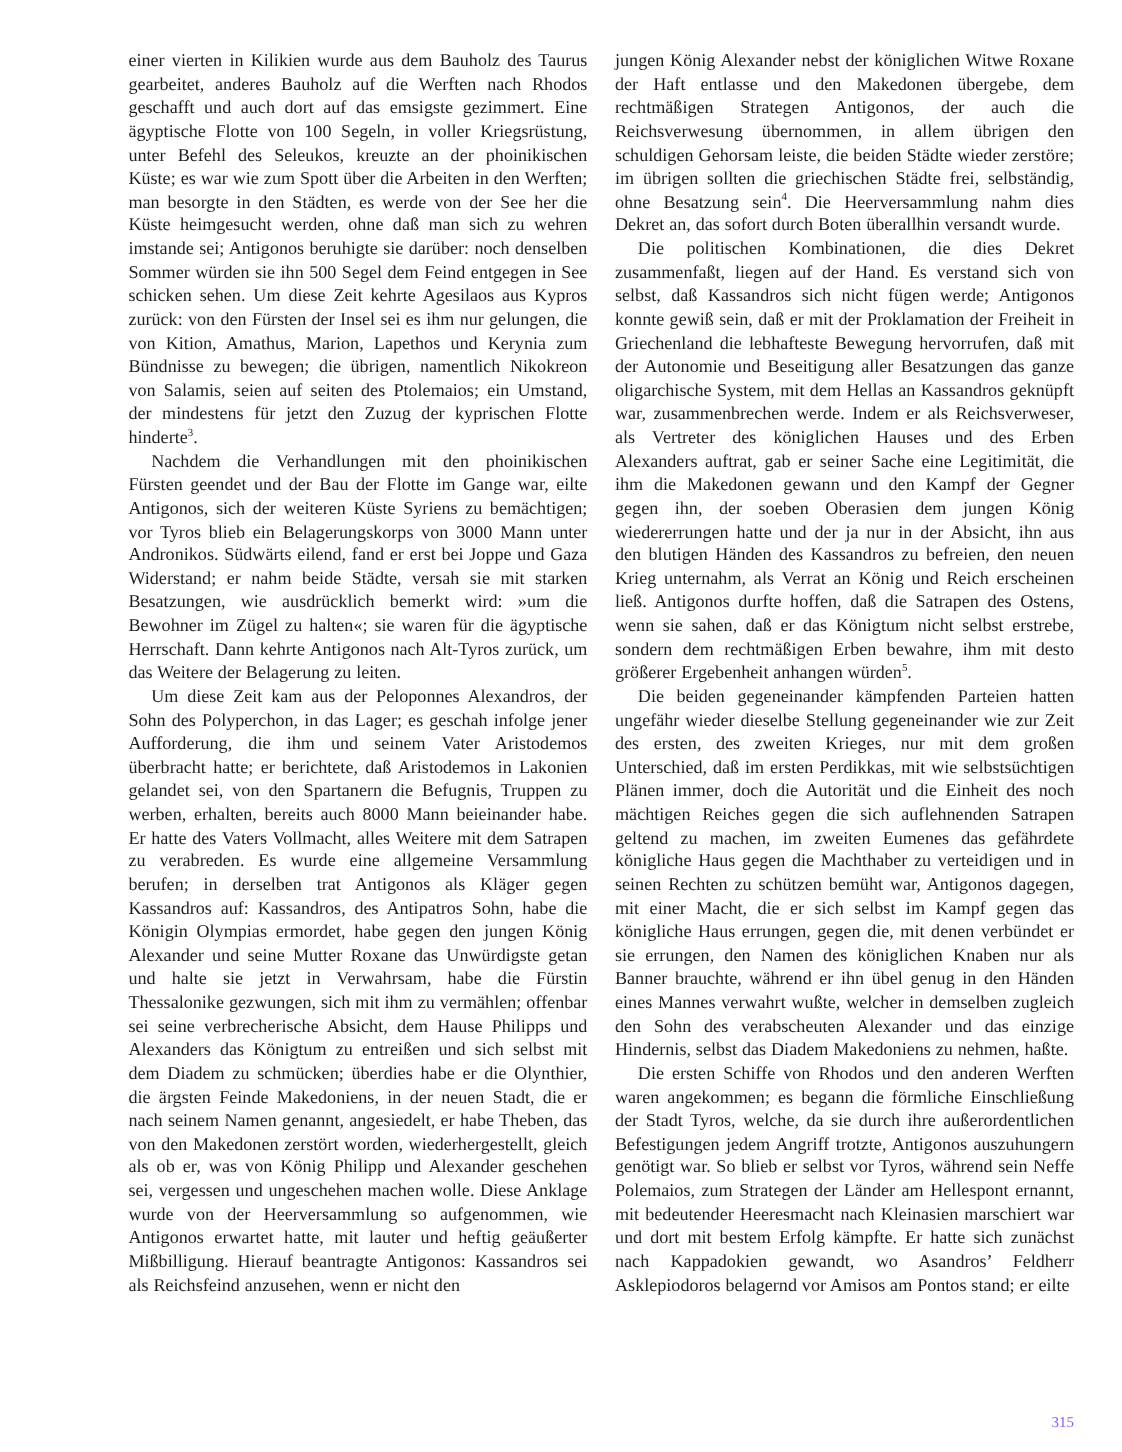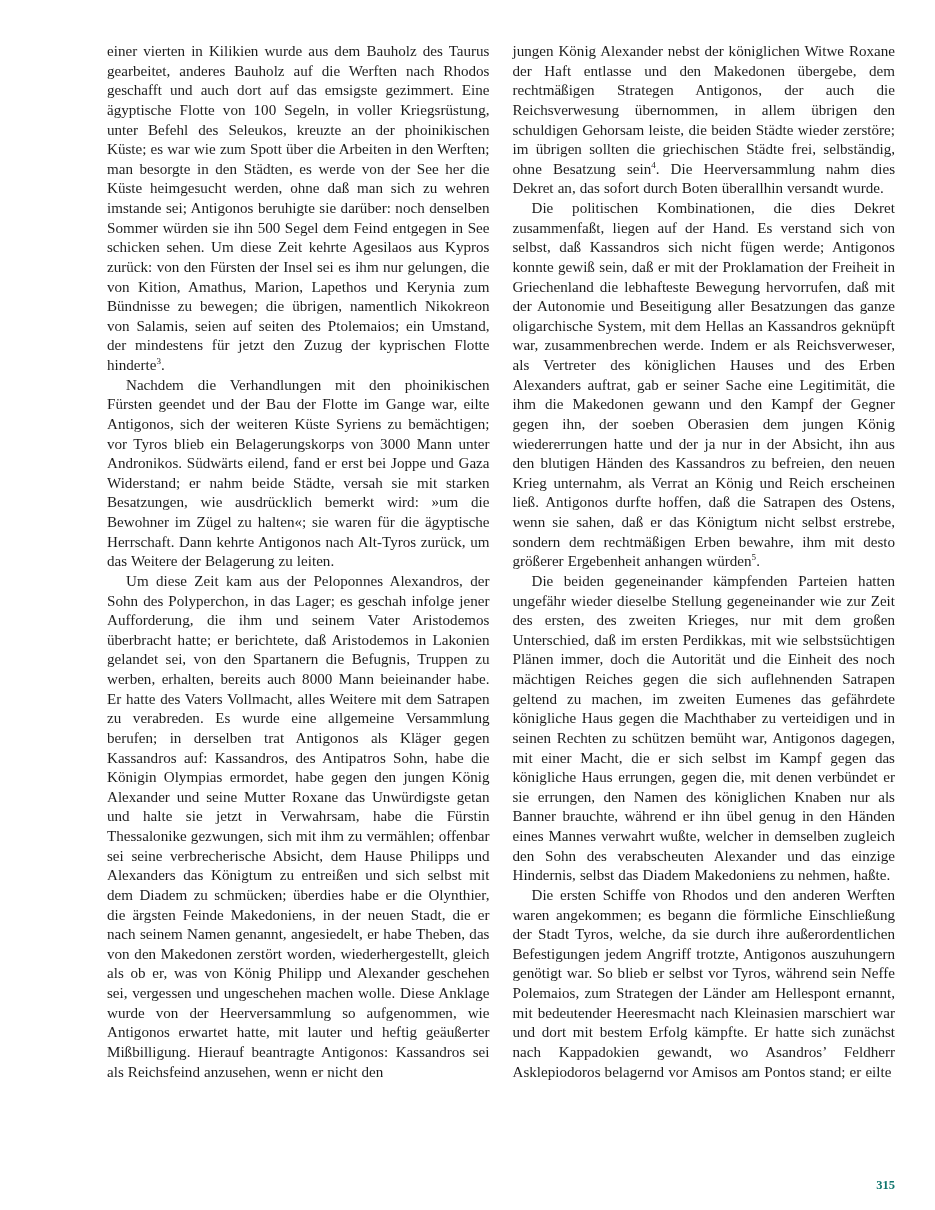--- a/index.html
+++ b/index.html
@@ -44,22 +44,21 @@
     font-size: 0.6em;
     line-height: 0;
     vertical-align: super;
   }
   .page-number {
     position: absolute;
     top: 1178px;
     right: 40px;
     font-size: 12.5px;
     line-height: 14px;
-    color: #0f766e;
-    font-weight: bold;
+    color: #8b5cf6;
   }
 </style>
 </head>
 <body>
 
 <div class="sheet">
   <div class="text-block">
     <div class="column" lang="de">
         <p>einer vierten in Kilikien wurde aus dem Bauholz des Taurus gearbeitet, anderes Bauholz auf die Werften nach Rhodos geschafft und auch dort auf das emsigste gezimmert. Eine ägyptische Flotte von 100 Segeln, in voller Kriegsrüstung, unter Befehl des Seleukos, kreuzte an der phoinikischen Küste; es war wie zum Spott über die Arbeiten in den Werften; man besorgte in den Städten, es werde von der See her die Küste heimgesucht werden, ohne daß man sich zu wehren imstande sei; Antigonos beruhigte sie darüber: noch denselben Sommer würden sie ihn 500 Segel dem Feind entgegen in See schicken sehen. Um diese Zeit kehrte Agesilaos aus Kypros zurück: von den Fürsten der Insel sei es ihm nur gelungen, die von Kition, Amathus, Marion, Lapethos und Kerynia zum Bündnisse zu bewegen; die übrigen, namentlich Nikokreon von Salamis, seien auf seiten des Ptolemaios; ein Umstand, der mindestens für jetzt den Zuzug der kyprischen Flotte hinderte<sup>3</sup>.</p>
         <p class="indent">Nachdem die Verhandlungen mit den phoinikischen Fürsten geendet und der Bau der Flotte im Gange war, eilte Antigonos, sich der weiteren Küste Syriens zu bemächtigen; vor Tyros blieb ein Belagerungskorps von 3000 Mann unter Andronikos. Südwärts eilend, fand er erst bei Joppe und Gaza Widerstand; er nahm beide Städte, versah sie mit starken Besatzungen, wie ausdrücklich bemerkt wird: »um die Bewohner im Zügel zu halten«; sie waren für die ägyptische Herrschaft. Dann kehrte Antigonos nach Alt-Tyros zurück, um das Weitere der Belagerung zu leiten.</p>

